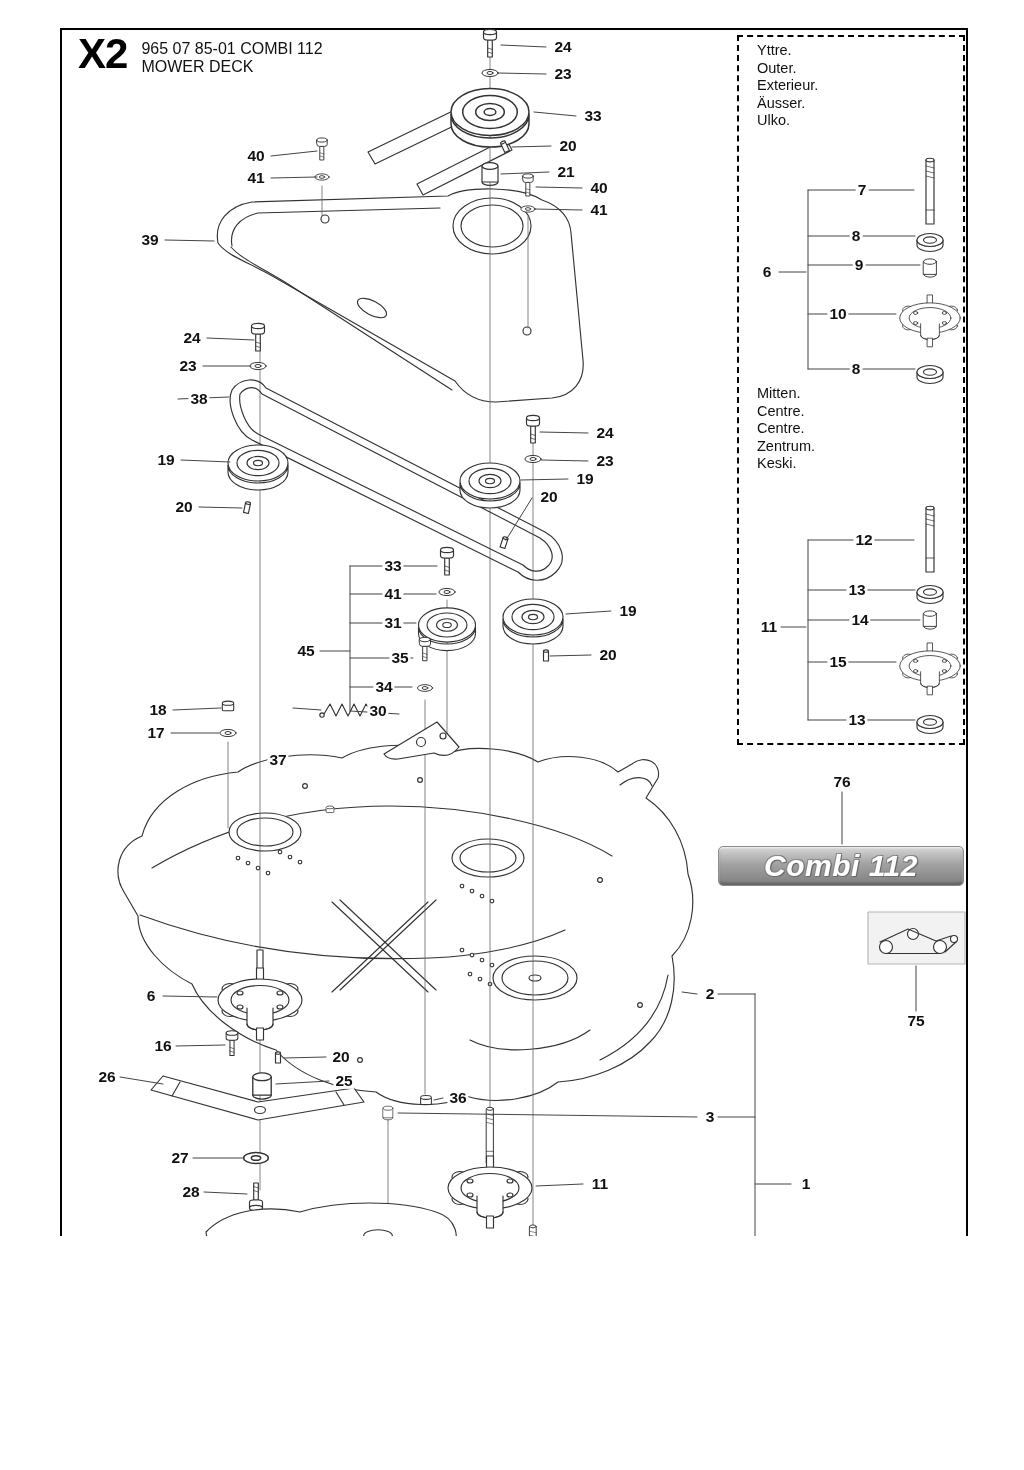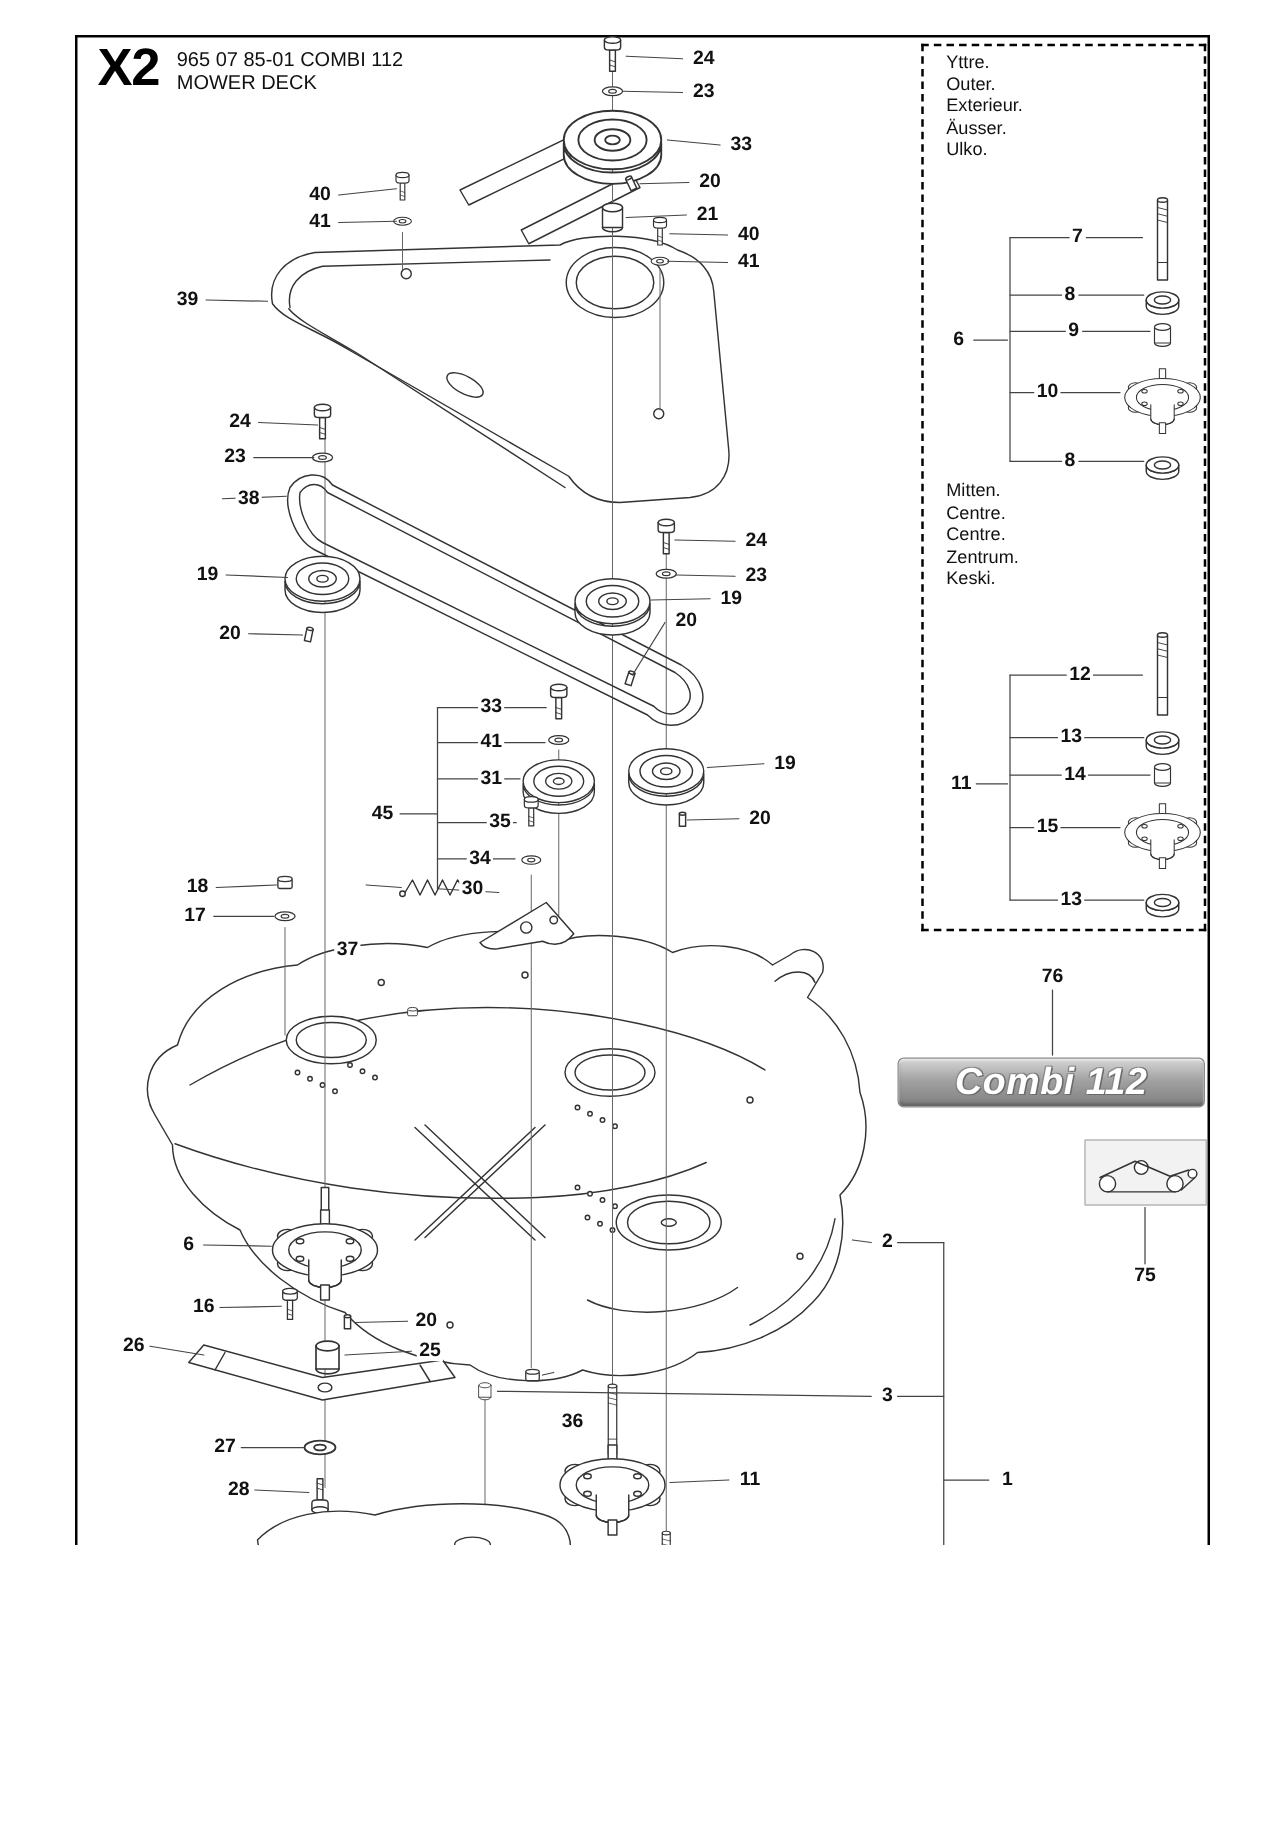--- a/index.html
+++ b/index.html
@@ -436,21 +436,21 @@
       <span class="callout" style="left: 628px; top: 611px;">19</span>
       <span class="callout" style="left: 608px; top: 655px;">20</span>
       <span class="callout" style="left: 158px; top: 710px;">18</span>
       <span class="callout" style="left: 278px; top: 728px; margin-top: 32px;">37</span>
       <span class="callout" style="left: 156px; top: 733px;">17</span>
       <span class="callout" style="left: 151px; top: 996px;">6</span>
       <span class="callout" style="left: 163px; top: 1046px;">16</span>
       <span class="callout" style="left: 107px; top: 1077px;">26</span>
       <span class="callout" style="left: 341px; top: 1057px;">20</span>
       <span class="callout" style="left: 344px; top: 1081px;">25</span>
-      <span class="callout" style="left: 458px; top: 1098px; margin-top: 40px;">36</span>
+      <span class="callout" style="left: 458px; top: 1098px;">36</span>
       <span class="callout" style="left: 180px; top: 1158px;">27</span>
       <span class="callout" style="left: 191px; top: 1192px;">28</span>
       <span class="callout" style="left: 600px; top: 1184px;">11</span>
       <span class="callout" style="left: 710px; top: 994px;">2</span>
       <span class="callout" style="left: 710px; top: 1117px;">3</span>
       <span class="callout" style="left: 806px; top: 1184px;">1</span>
       <span class="callout" style="left: 643px; top: 1300px;">6</span>
       <span class="callout" style="left: 710px; top: 1337px;">4</span>
       <span class="callout" style="left: 710px; top: 1382px;">5</span>
       <span class="callout" style="left: 842px; top: 782px;">76</span>

